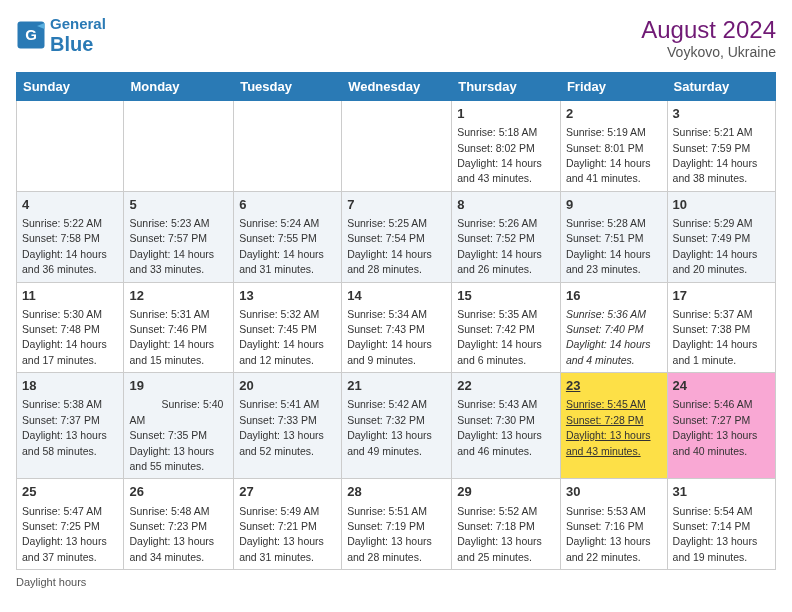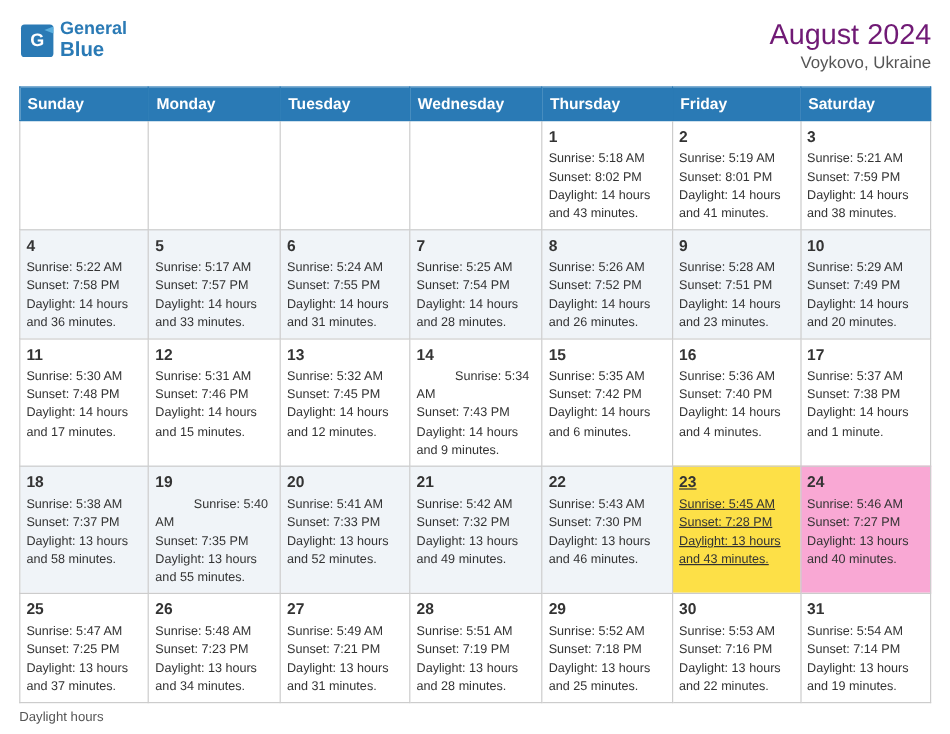--- a/index.html
+++ b/index.html
@@ -89,21 +89,21 @@
 
 <div class="header-area">
   <div class="logo">
     <svg class="logo-icon" viewBox="0 0 40 40">
       <rect x="2" y="2" width="36" height="36" rx="4" fill="#2a7ab5"></rect>
       <text x="20" y="26" text-anchor="middle" fill="white" font-size="20" font-weight="bold">G</text>
       <polygon points="28,8 38,12 38,4" fill="#5ab0e0"></polygon>
     </svg>
     <div>
       <div style="font-size:15px;font-weight:bold;color:#2a7ab5;line-height:1.1;">General</div>
-      <div style="font-size:17px;font-weight:bold;color:#2a7ab5;line-height:1.1;">Blue</div>
+      <div style="font-size:20px;font-weight:bold;color:#2a7ab5;line-height:1.1;">Blue</div>
     </div>
   </div>
   <div class="title-block">
     <div class="main-title">August 2024</div>
     <div class="subtitle">Voykovo, Ukraine</div>
   </div>
 </div>
 
 <table class="calendar-table">
   <thead>
@@ -130,21 +130,21 @@
 Sunset: 8:01 PM
 Daylight: 14 hours and 41 minutes.</span></td>
         <td><span class="day-number">3</span><span class="day-info" style="white-space: pre-line;">Sunrise: 5:21 AM
 Sunset: 7:59 PM
 Daylight: 14 hours and 38 minutes.</span></td>
       </tr>
       <tr>
         <td style="background: rgb(240, 244, 248);"><span class="day-number">4</span><span class="day-info" style="white-space: pre-line;">Sunrise: 5:22 AM
 Sunset: 7:58 PM
 Daylight: 14 hours and 36 minutes.</span></td>
-        <td style="background: rgb(240, 244, 248);"><span class="day-number">5</span><span class="day-info" style="white-space: pre-line;">Sunrise: 5:17 AM
+        <td style="background: rgb(240, 244, 248);"><span class="day-number">5</span><span class="day-info" style="white-space: pre-line;">Sunrise: 5:23 AM
 Sunset: 7:57 PM
 Daylight: 14 hours and 33 minutes.</span></td>
         <td style="background: rgb(240, 244, 248);"><span class="day-number">6</span><span class="day-info" style="white-space: pre-line;">Sunrise: 5:24 AM
 Sunset: 7:55 PM
 Daylight: 14 hours and 31 minutes.</span></td>
         <td style="background: rgb(240, 244, 248);"><span class="day-number">7</span><span class="day-info" style="white-space: pre-line;">Sunrise: 5:25 AM
 Sunset: 7:54 PM
 Daylight: 14 hours and 28 minutes.</span></td>
         <td style="background: rgb(240, 244, 248);"><span class="day-number">8</span><span class="day-info" style="white-space: pre-line;">Sunrise: 5:26 AM
 Sunset: 7:52 PM
@@ -159,27 +159,27 @@
       <tr>
         <td><span class="day-number">11</span><span class="day-info" style="white-space: pre-line;">Sunrise: 5:30 AM
 Sunset: 7:48 PM
 Daylight: 14 hours and 17 minutes.</span></td>
         <td><span class="day-number">12</span><span class="day-info" style="white-space: pre-line;">Sunrise: 5:31 AM
 Sunset: 7:46 PM
 Daylight: 14 hours and 15 minutes.</span></td>
         <td><span class="day-number">13</span><span class="day-info" style="white-space: pre-line;">Sunrise: 5:32 AM
 Sunset: 7:45 PM
 Daylight: 14 hours and 12 minutes.</span></td>
-        <td><span class="day-number">14</span><span class="day-info" style="white-space: pre-line; margin-left: 32px;">Sunrise: 5:34 AM
+        <td><span class="day-number">14</span><span class="day-info" style="white-space: pre-line;">Sunrise: 5:34 AM
 Sunset: 7:43 PM
 Daylight: 14 hours and 9 minutes.</span></td>
         <td><span class="day-number">15</span><span class="day-info" style="white-space: pre-line;">Sunrise: 5:35 AM
 Sunset: 7:42 PM
 Daylight: 14 hours and 6 minutes.</span></td>
-        <td><span class="day-number">16</span><span class="day-info" style="white-space: pre-line;">Sunrise: 5:36 AM
+        <td><span class="day-number">16</span><span class="day-info" style="white-space: pre-line; font-style: italic;">Sunrise: 5:36 AM
 Sunset: 7:40 PM
 Daylight: 14 hours and 4 minutes.</span></td>
         <td><span class="day-number">17</span><span class="day-info" style="white-space: pre-line;">Sunrise: 5:37 AM
 Sunset: 7:38 PM
 Daylight: 14 hours and 1 minute.</span></td>
       </tr>
       <tr>
         <td style="background: rgb(240, 244, 248);"><span class="day-number">18</span><span class="day-info" style="white-space: pre-line; text-align: right;">Sunrise: 5:38 AM
 Sunset: 7:37 PM
 Daylight: 13 hours and 58 minutes.</span></td>

